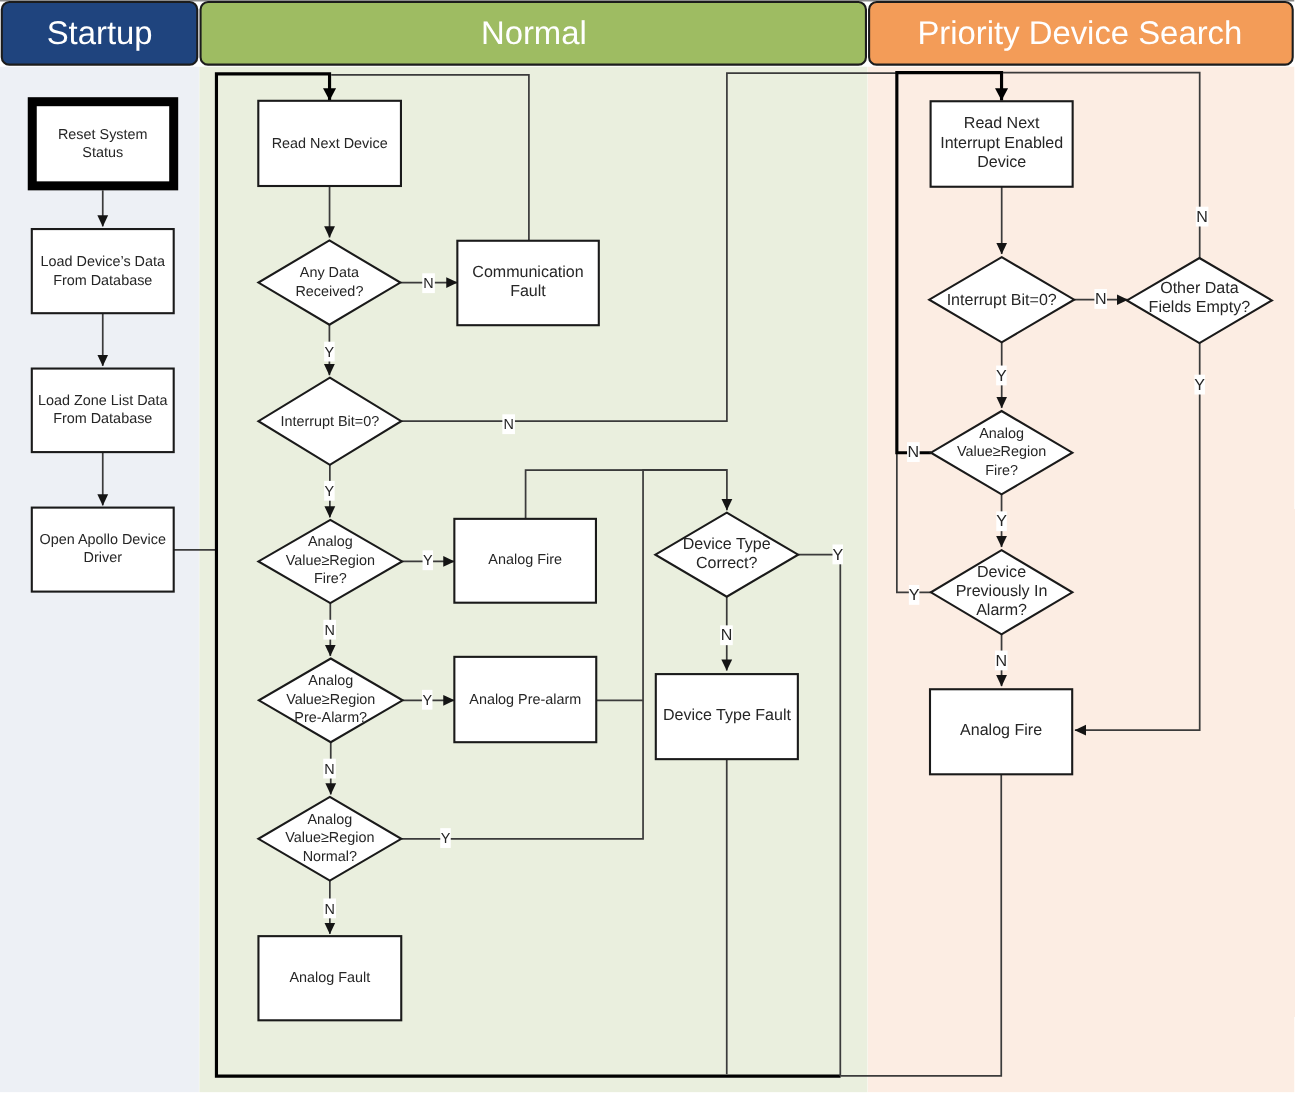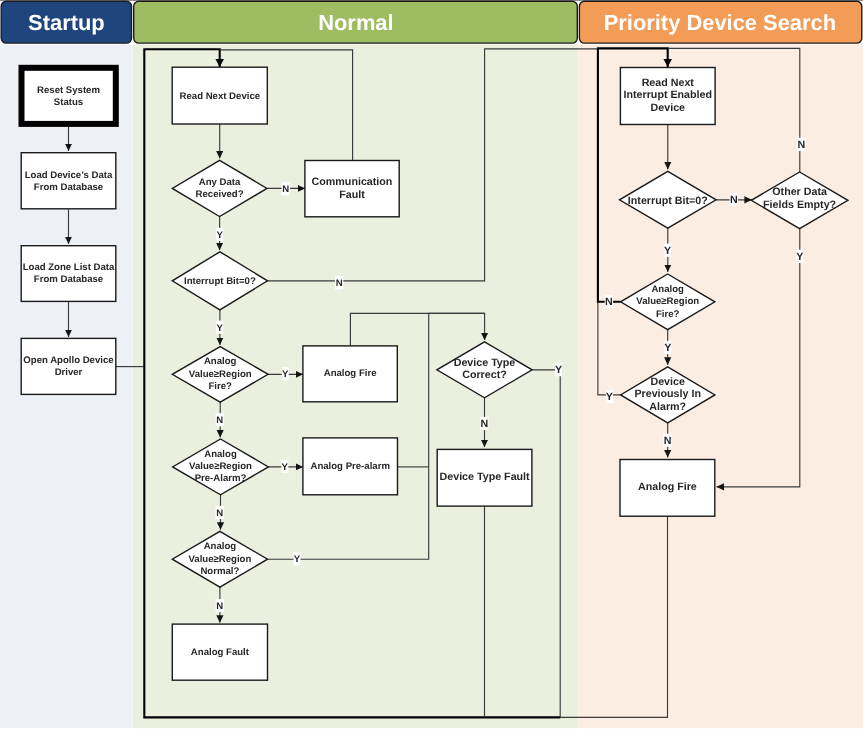--- a/index.html
+++ b/index.html
@@ -3,21 +3,21 @@
 <meta charset="utf-8">
 <title>Device Polling Flowchart</title>
 <style>
   html, body {
     margin: 0; padding: 0;
     width: 863px; height: 730px;
     overflow: hidden;
     background: #ffffff;
     font-family: "Liberation Sans", sans-serif;
   }
-  #stage { position: relative; width: 863px; height: 524px; font-weight: bold; }
+  #stage { position: relative; width: 863px; height: 524px; }
   svg { display: block; shape-rendering: geometricPrecision; }
   text { text-rendering: geometricPrecision; -webkit-font-smoothing: antialiased; }
   .lane-label { fill: #ffffff; font-size: 21.9px; font-family: "Liberation Sans", sans-serif; }
   .node-text  { fill: #262626; font-size: 9.6px;  font-family: "Liberation Sans", sans-serif; }
   .edge-label { fill: #262626; font-size: 9.6px;  font-family: "Liberation Sans", sans-serif; }
 </style>
 </head>
 <body>
 
 <div id="stage">

